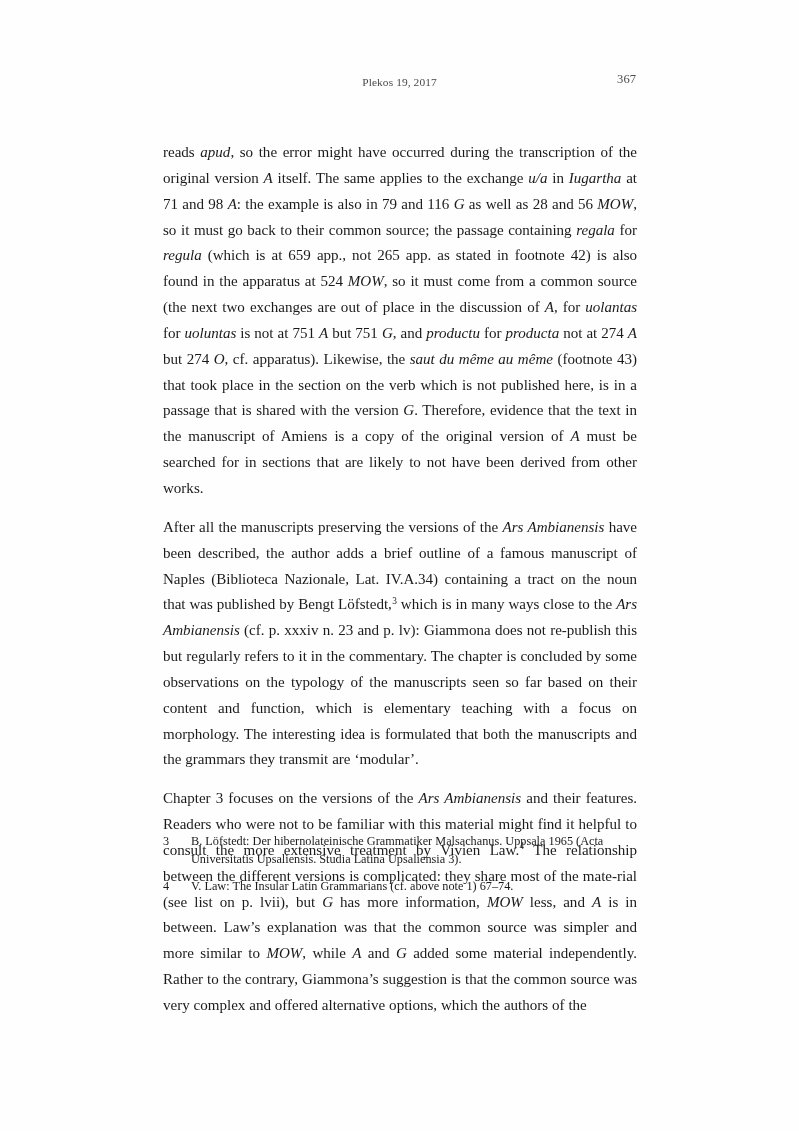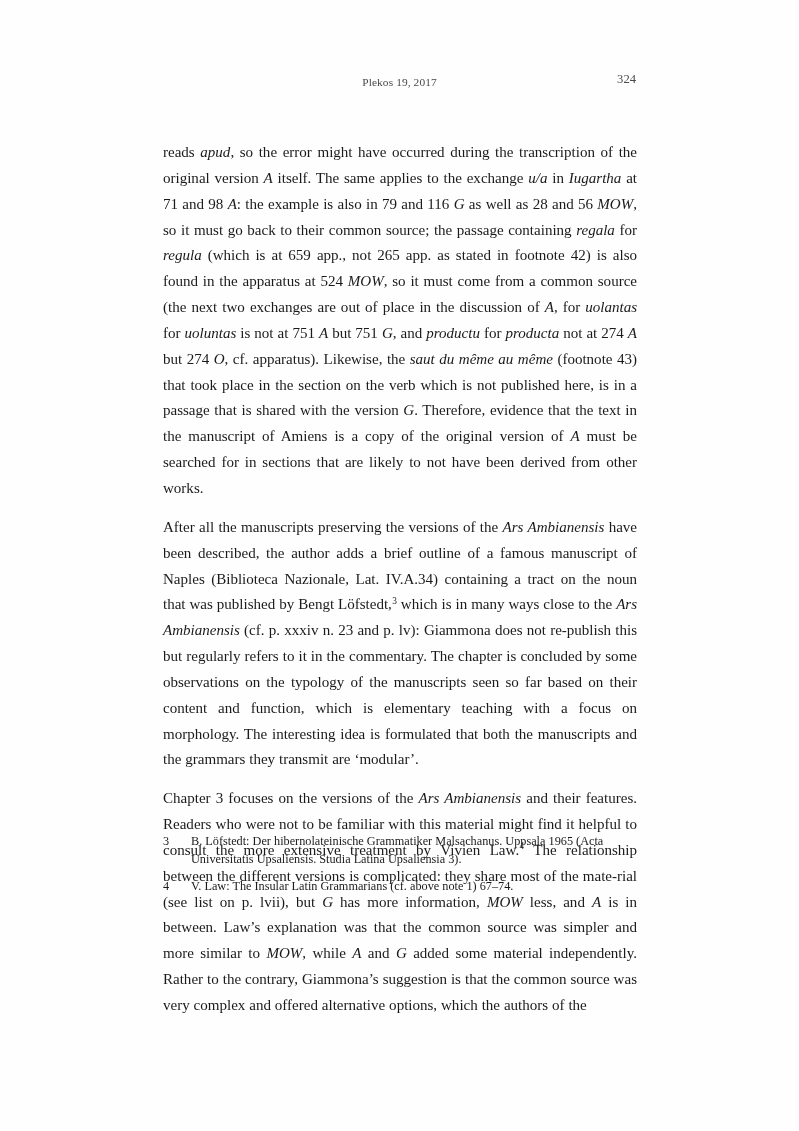--- a/index.html
+++ b/index.html
@@ -99,21 +99,21 @@
   }
   .fn-text { display: block; }
 </style>
 </head>
 <body>
 
 <div class="page">
 
   <div class="runhead">
     <div class="runhead-title">Plekos 19, 2017</div>
-    <div class="runhead-folio">324</div>
+    <div class="runhead-folio">367</div>
   </div>
 
   <div class="textblock">
     <p class="body"><span>reads </span><i>apud</i><span>, so the error might have occurred during the transcription of the original version </span><i>A</i><span> itself. The same applies to the exchange </span><i>u/a</i><span> in </span><i>Iugartha</i><span> at 71 and 98 </span><i>A</i><span>: the example is also in 79 and 116 </span><i>G</i><span> as well as 28 and 56 </span><i>MOW</i><span>, so it must go back to their common source; the passage containing </span><i>regala</i><span> for </span><i>regula</i><span> (which is at 659 app., not 265 app. as stated in footnote 42) is also found in the apparatus at 524 </span><i>MOW</i><span>, so it must come from a common source (the next two exchanges are out of place in the discussion of </span><i>A</i><span>, for </span><i>uolantas</i><span> for </span><i>uoluntas</i><span> is not at 751 </span><i>A</i><span> but 751 </span><i>G</i><span>, and </span><i>productu</i><span> for </span><i>producta</i><span> not at 274 </span><i>A</i><span> but 274 </span><i>O</i><span>, cf. apparatus). Likewise, the </span><i>saut du même au même</i><span> (footnote 43) that took place in the section on the verb which is not published here, is in a passage that is shared with the version </span><i>G</i><span>. Therefore, evidence that the text in the manuscript of Amiens is a copy of the original version of </span><i>A</i><span> must be searched for in sections that are likely to not have been derived from other works.</span></p>
     <p class="body"><span>After all the manuscripts preserving the versions of the </span><i>Ars Ambianensis</i><span> have been described, the author adds a brief outline of a famous manuscript of Naples (Biblioteca Nazionale, Lat. IV.A.34) containing a tract on the noun that was published by Bengt Löfstedt,</span><sup>3</sup><span> which is in many ways close to the </span><i>Ars Ambianensis</i><span> (cf. p. xxxiv n. 23 and p. lv): Giammona does not re-publish this but regularly refers to it in the commentary. The chapter is concluded by some observations on the typology of the manuscripts seen so far based on their content and function, which is elementary teaching with a focus on morphology. The interesting idea is formulated that both the manuscripts and the grammars they transmit are ‘modular’.</span></p>
     <p class="body"><span>Chapter 3 focuses on the versions of the </span><i>Ars Ambianensis</i><span> and their features. Readers who were not to be familiar with this material might find it helpful to consult the more extensive treatment by Vivien Law.</span><sup>4</sup><span> The relationship between the different versions is complicated: they share most of the mate-rial (see list on p. lvii), but </span><i>G</i><span> has more information, </span><i>MOW</i><span> less, and </span><i>A</i><span> is in between. Law’s explanation was that the common source was simpler and more similar to </span><i>MOW</i><span>, while </span><i>A</i><span> and </span><i>G</i><span> added some material independently. Rather to the contrary, Giammona’s suggestion is that the common source was very complex and offered alternative options, which the authors of the</span></p>
   </div>
 
   <div class="footnotes">
     <div class="fn">

